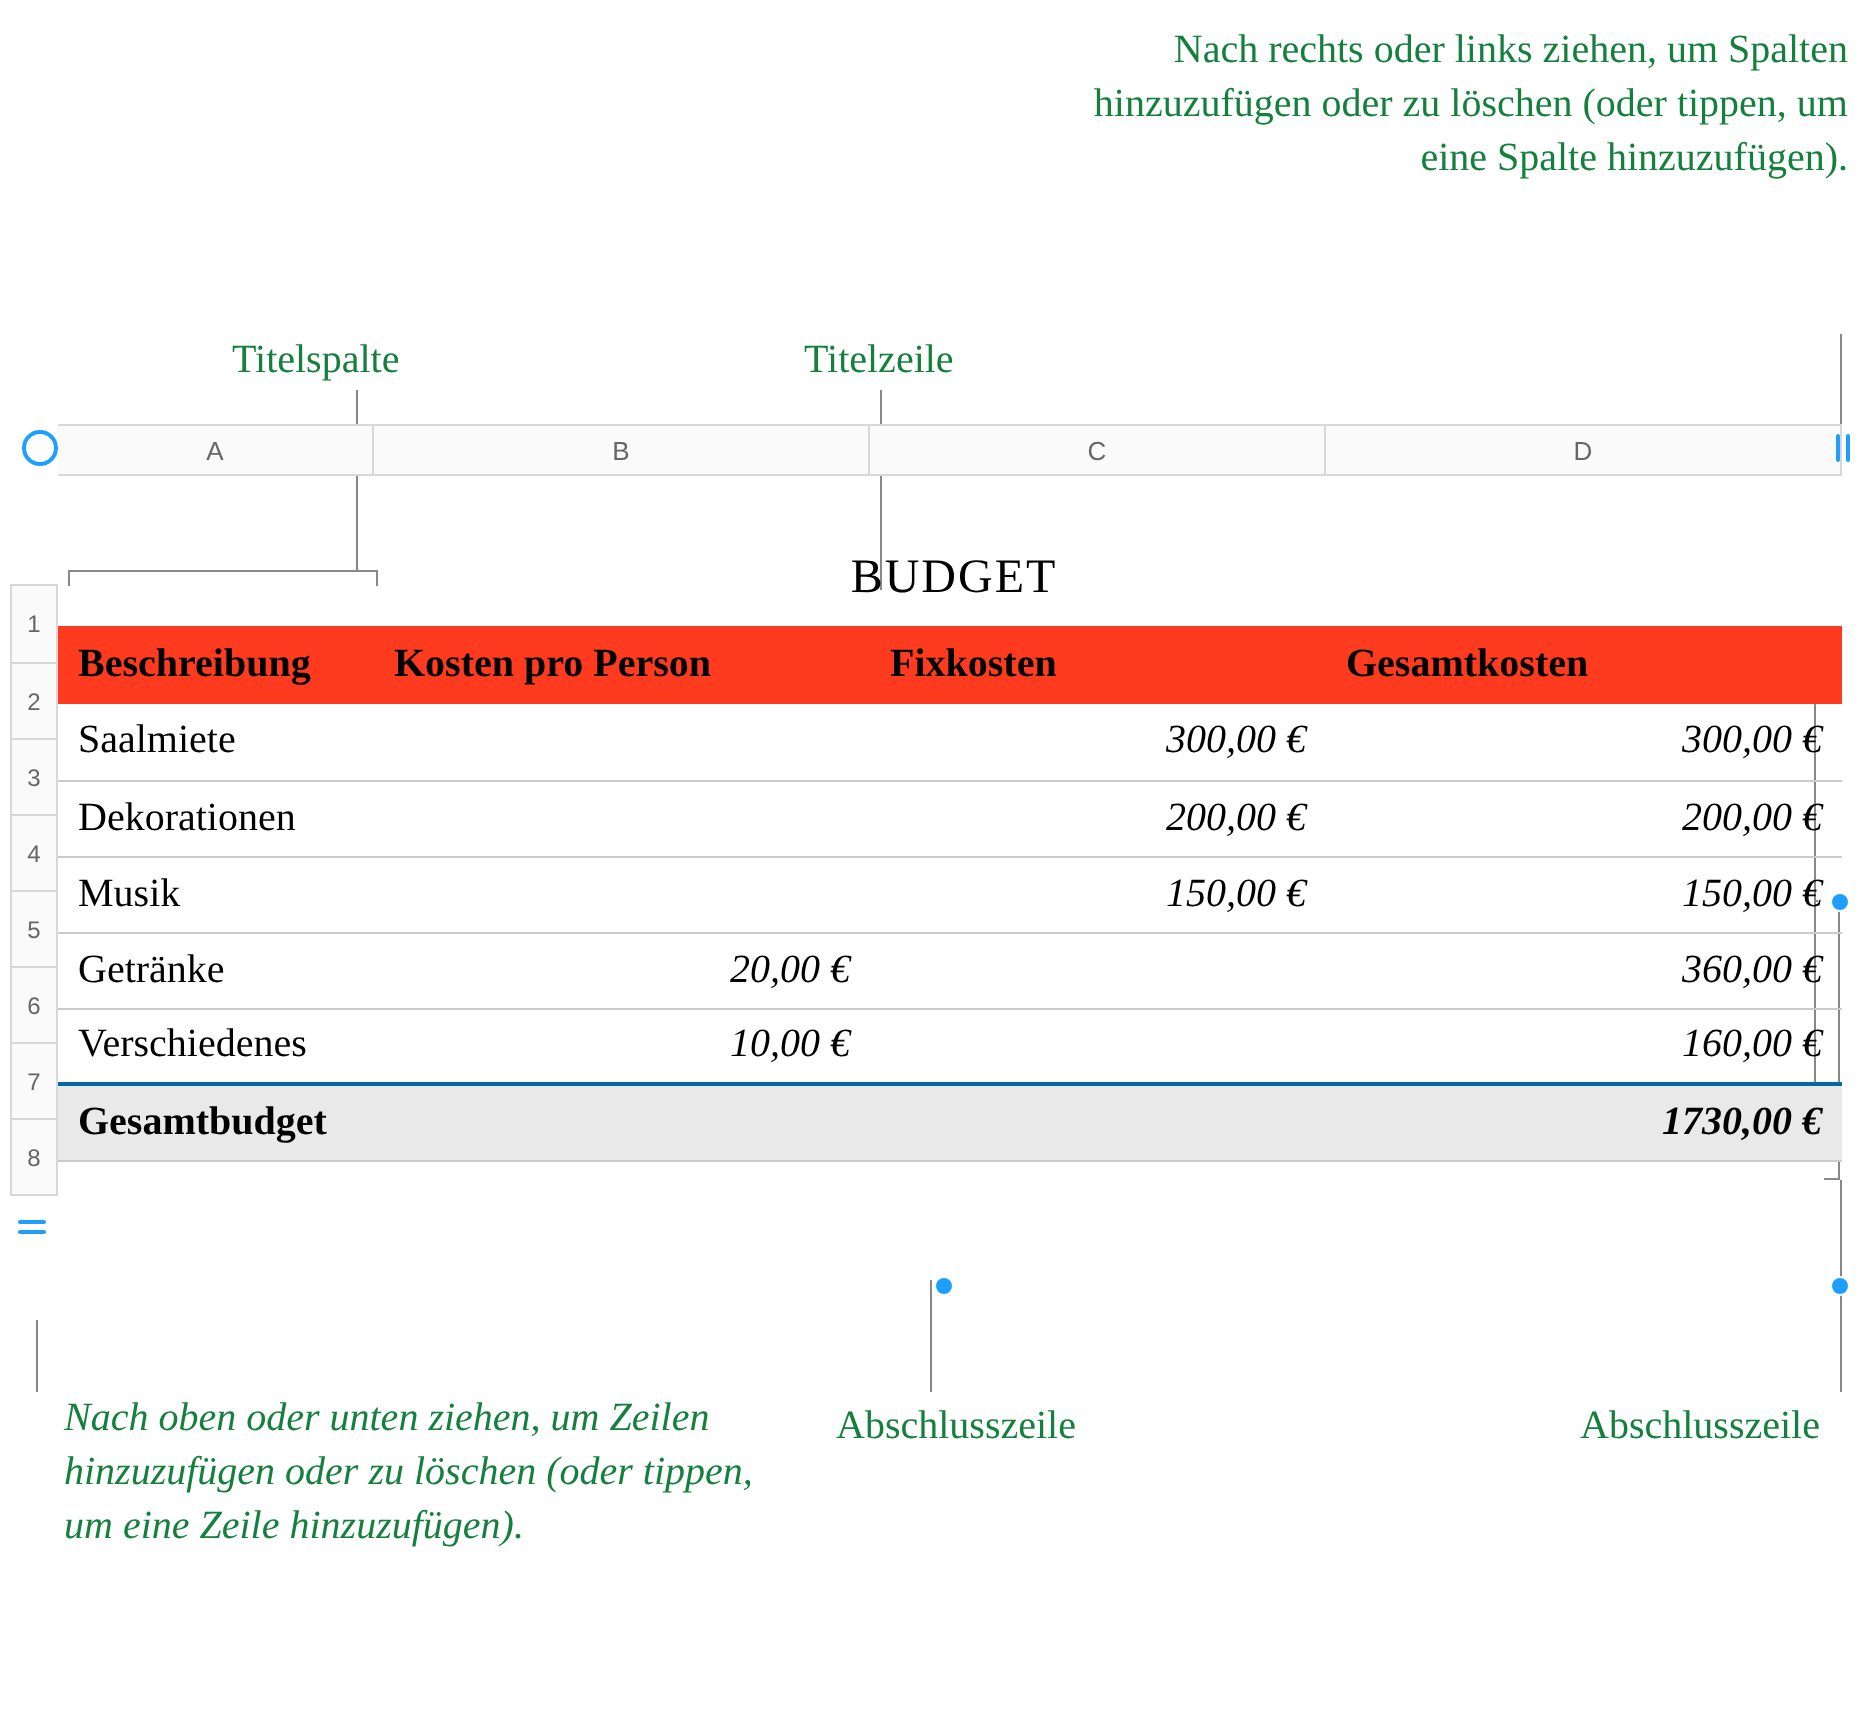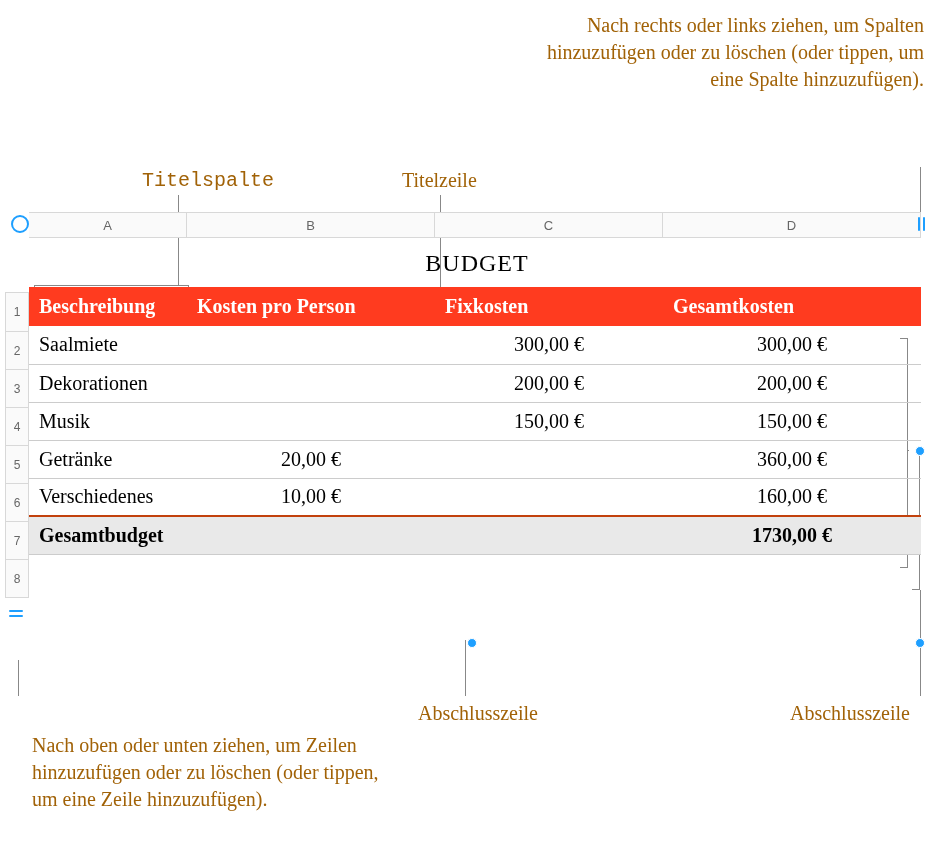--- a/index.html
+++ b/index.html
@@ -7,21 +7,21 @@
     font-family: Georgia, 'Times New Roman', serif;
     background: #fff;
     width: 931px;
     height: 857px;
     position: relative;
     overflow: hidden;
   }
   .callout {
     position: absolute;
     font-size: 20px;
-    color: #a16207;
+    color: #15803d;
     line-height: 1.35;
   }
   .callout.right { text-align: right; }
   .callout-line {
     position: absolute;
     background: #888;
   }
   .callout-line.v { width: 1px; }
   .bracket {
     position: absolute;
@@ -131,46 +131,47 @@
   .table-area {
     flex: 1;
     position: relative;
   }
   .table-title {
     text-align: center;
     font-size: 24px;
     letter-spacing: 1px;
     margin-bottom: 10px;
     font-family: Georgia, serif;
+    margin-top: 26px;
   }
   table.budget {
     width: 892px;
     border-collapse: collapse;
     font-size: 20px;
   }
   table.budget th {
     background: #ff3b1f;
-    color: #ffffff;
+    color: #000000;
     font-weight: bold;
     padding: 8px 10px;
     text-align: left;
     height: 38px;
     font-family: Georgia, serif;
   }
   table.budget td {
     border-bottom: 1px solid #ccc;
     padding: 6px 10px;
     height: 38px;
     font-family: Georgia, serif;
   }
-  table.budget td.num { text-align: center; }
+  table.budget td.num { text-align: right; font-style: italic; }
   table.budget tr.footer td {
     background: #e9e9e9;
     font-weight: bold;
-    border-top: 2px solid #c2410c;
+    border-top: 2px solid #0369a1;
   }
   .sel-dot {
     position: absolute;
     width: 10px;
     height: 10px;
     background: #1e9fff;
     border: 1px solid #fff;
     border-radius: 50%;
   }
 
@@ -179,24 +180,24 @@
     position: absolute;
     border-top: 1px solid #888;
     border-left: 1px solid #888;
     border-right: 1px solid #888;
     height: 8px;
   }
 </style>
 </head>
 <body>
 
-<div class="callout" style="left:142px; top:167px;font-family:Liberation Mono, monospace;">Titelspalte</div>
+<div class="callout" style="left:116px; top:167px;">Titelspalte</div>
 <div class="callout" style="left:402px; top:167px;">Titelzeile</div>
 <div class="callout right" style="left:544px; top:12px; width:380px;">Nach rechts oder links ziehen, um Spalten hinzuzufügen oder zu löschen (oder tippen, um eine Spalte hinzuzufügen).</div>
-<div class="callout" style="left:32px; top:732px; width:350px;">Nach oben oder unten ziehen, um Zeilen hinzuzufügen oder zu löschen (oder tippen, um eine Zeile hinzuzufügen).</div>
+<div class="callout" style="left:32px; top:696px; width:350px;font-style:italic;">Nach oben oder unten ziehen, um Zeilen hinzuzufügen oder zu löschen (oder tippen, um eine Zeile hinzuzufügen).</div>
 <div class="callout" style="left:418px; top:700px;">Abschlusszeile</div>
 <div class="callout right" style="left:720px; top:700px; width:190px;">Abschlusszeile</div>
 
 <div class="callout-line v" style="left:920px; top:167px; height:46px;"></div>
 <div class="callout-line v" style="left:178px; top:195px; height:90px;"></div>
 <div class="tcol-bracket" style="left:34px; top:285px; width:155px;"></div>
 <div class="callout-line v" style="left:112px; top:285px; height:0;"></div>
 <div class="callout-line v" style="left:440px; top:195px; height:100px;"></div>
 <div class="callout-line v" style="left:18px; top:660px; height:36px;"></div>
 <div class="callout-line v" style="left:465px; top:640px; height:56px;"></div>

